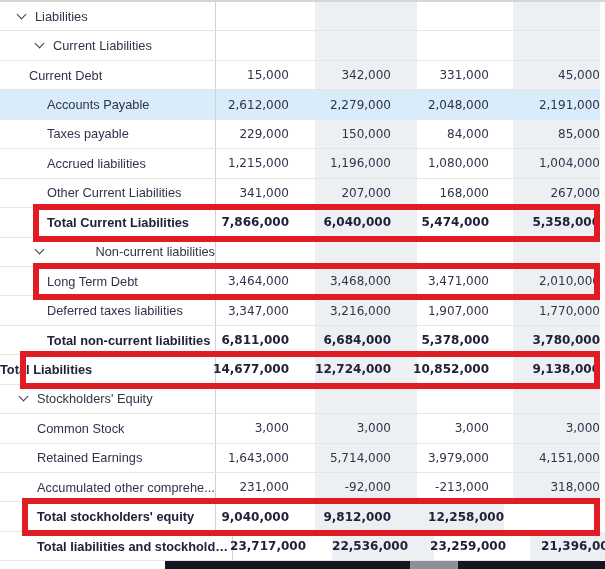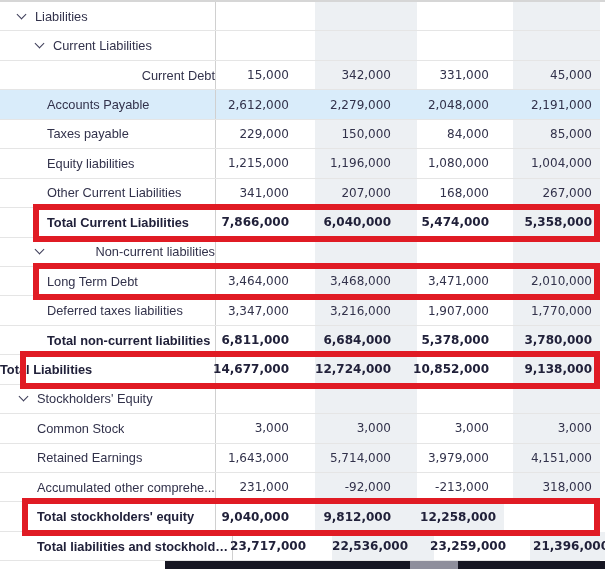--- a/index.html
+++ b/index.html
@@ -35,21 +35,21 @@
     border-right:1.4px solid #3d3d58;border-bottom:1.4px solid #3d3d58;
     transform:rotate(45deg);margin-right:10px;margin-top:-4px;
   }
   .val{
     flex:none;box-sizing:border-box;display:flex;align-items:center;justify-content:flex-end;
     font-family:"DejaVu Sans",sans-serif;font-size:12px;color:var(--text);
   }
   .c1{width:99px;padding-right:26px;}
   .c2{width:102px;padding-right:26px;background:var(--stripe);}
   .c3{width:96px;padding-right:24px;padding-left:16px;}
-  .c4{width:87px;padding-right:8px;background:var(--stripe);}
+  .c4{width:87px;background:var(--stripe);}
   .bold .label-text{font-weight:700;color:var(--textbold);}
   .bold .val{font-weight:700;color:var(--textbold);}
   .selected .label-cell,.selected .val{background:var(--blue);}
   .red-box{
     position:absolute;top:-4px;bottom:-5px;right:0;left:0;
     border:6px solid var(--red);z-index:10;pointer-events:none;
   }
   .footer-bar{
     position:absolute;left:165px;right:0;bottom:0;height:8px;background:#161622;z-index:20;
   }
@@ -77,21 +77,21 @@
       <span class="chevron"></span>
       <span class="label-text">Current Liabilities</span>
     </div>
     <div class="val c1"></div>
     <div class="val c2"></div>
     <div class="val c3"></div>
     <div class="val c4"></div>
 
   </div>
     <div class="row">
-    <div class="cell label-cell" style="padding-left: 23px; justify-content: flex-end;">
+    <div class="cell label-cell" style="padding-left: 29px;">
 
       <span class="label-text">Current Debt</span>
     </div>
     <div class="val c1">15,000</div>
     <div class="val c2">342,000</div>
     <div class="val c3">331,000</div>
     <div class="val c4">45,000</div>
 
   </div>
     <div class="row selected">
@@ -112,21 +112,21 @@
     </div>
     <div class="val c1">229,000</div>
     <div class="val c2">150,000</div>
     <div class="val c3">84,000</div>
     <div class="val c4">85,000</div>
 
   </div>
     <div class="row">
     <div class="cell label-cell" style="padding-left: 47px;">
 
-      <span class="label-text">Equity liabilities</span>
+      <span class="label-text">Accrued liabilities</span>
     </div>
     <div class="val c1">1,215,000</div>
     <div class="val c2">1,196,000</div>
     <div class="val c3">1,080,000</div>
     <div class="val c4">1,004,000</div>
 
   </div>
     <div class="row">
     <div class="cell label-cell" style="padding-left: 47px;">
 

